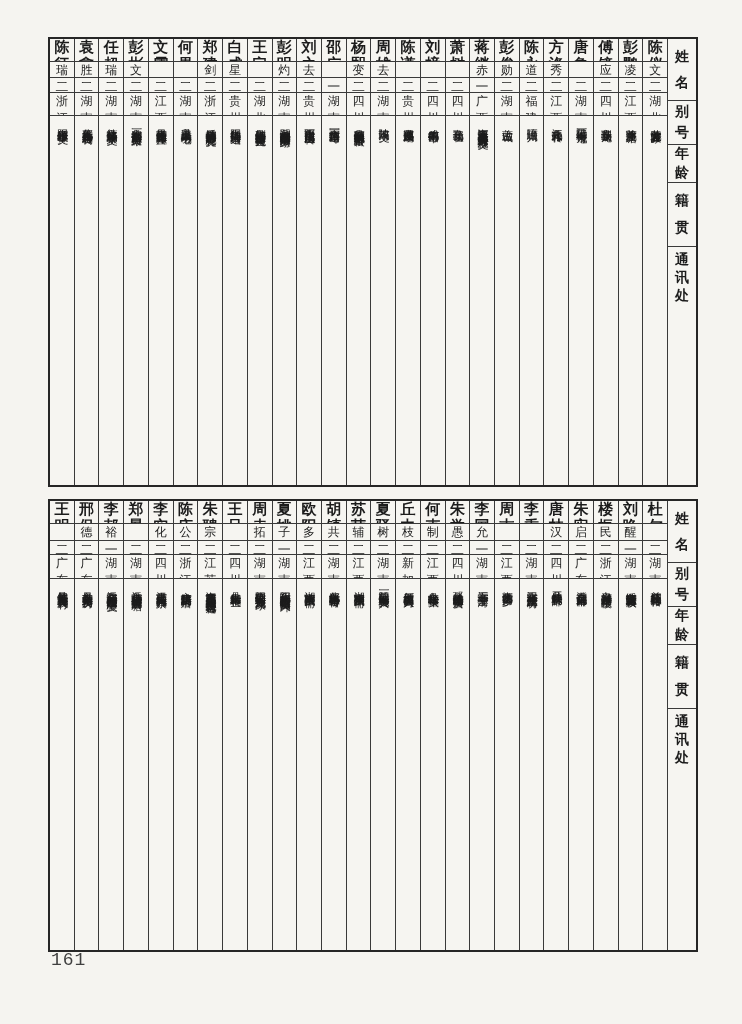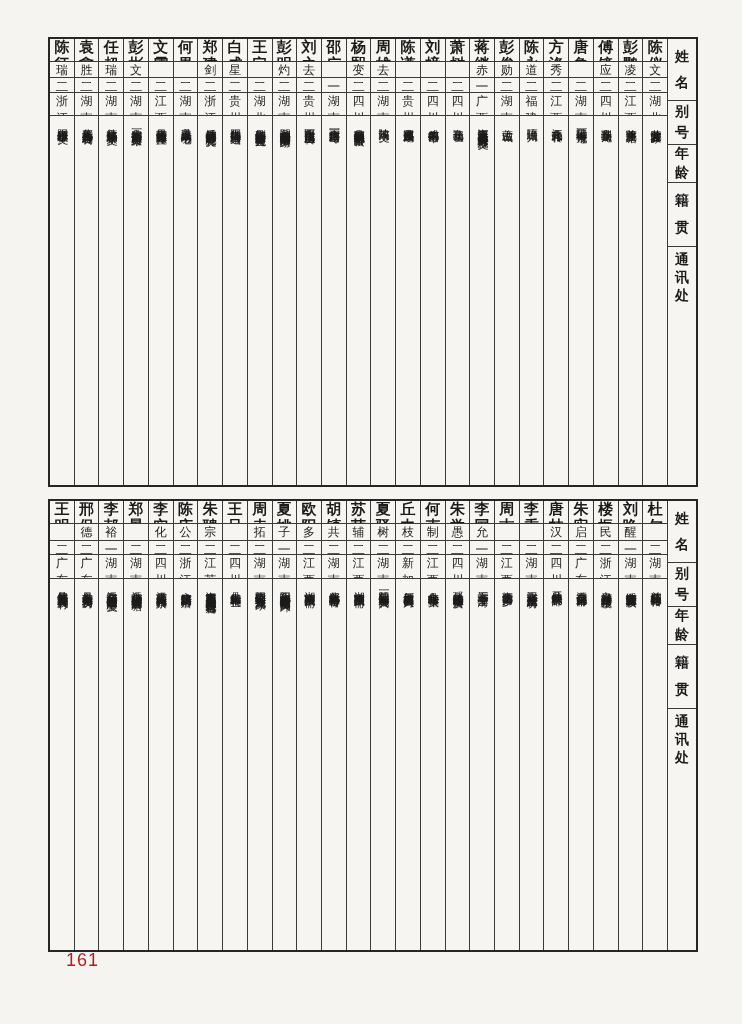--- a/index.html
+++ b/index.html
@@ -40,23 +40,23 @@
   .addr-text{
     writing-mode:vertical-rl;text-orientation:upright;
     font-size:11px;line-height:1.05;letter-spacing:0.5px;
     height:calc(100% - 6px);max-width:100%;
     width:fit-content;margin:0 auto;
   }
   .hdr .cell{font-weight:bold;font-size:14px;letter-spacing:0;}
   .split span{display:block;}
   .c-name.split span{line-height:17px;}
   #page-number{
-    position:absolute;left:66px;top:950px;
-    font-size:18px;letter-spacing:1px;color:#b91c1c;
-    font-family:Liberation Sans, sans-serif;
+    position:absolute;left:51px;top:950px;
+    font-size:18px;letter-spacing:1px;color:#404040;
+    font-family:Liberation Mono, monospace;
   }
 </style>
 </head>
 <body>
 
 <div class="sheet">
 
   <div class="vtable" id="table-top">
     <div class="col hdr">
       <div class="cell c-name split">

